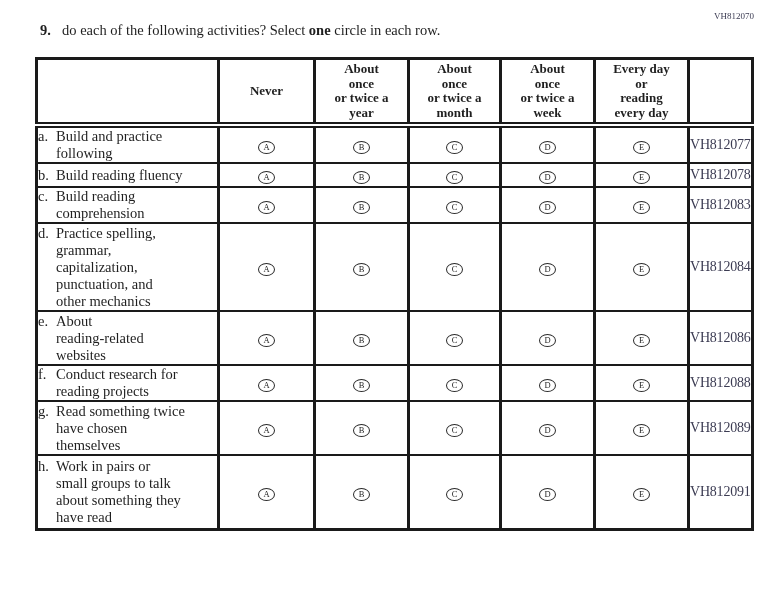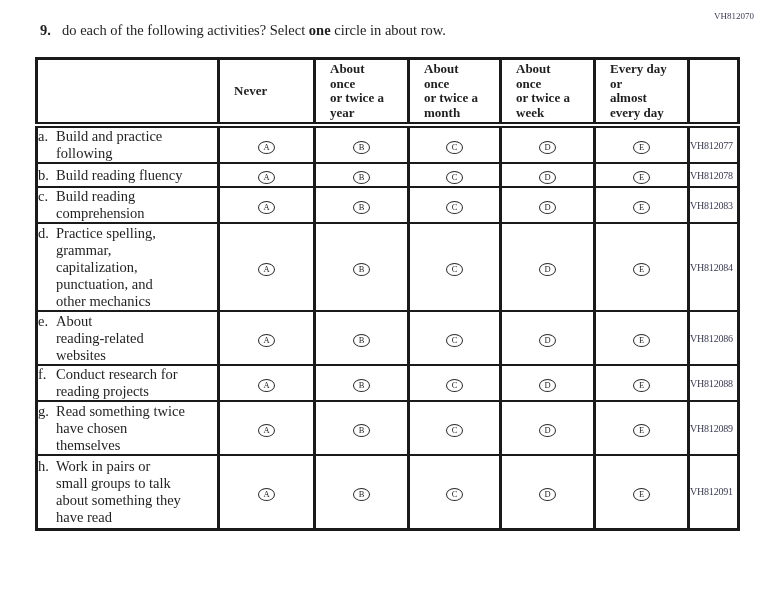--- a/index.html
+++ b/index.html
@@ -48,21 +48,21 @@
     border-bottom: 2px solid #1a1a1a;
     border-left: 3px solid #1a1a1a;
     border-right: 3px solid #1a1a1a;
     padding: 0;
     overflow: hidden;
   }
   .q-table th {
     font-size: 13px;
     line-height: 14.5px;
     font-weight: bold;
-    text-align: left;
+    text-align: center;
     vertical-align: middle;
     height: 54px;
     padding: 2px 14px;
     border-bottom: 6px double #1a1a1a;
   }
   .hline { display: block; }
 
   .label-cell {
     vertical-align: middle;
     font-size: 14.5px;
@@ -83,21 +83,21 @@
     justify-content: center;
     width: 15px;
     height: 11px;
     border: 1px solid #2a2a2a;
     border-radius: 50%;
     font-size: 8.5px;
     line-height: 1;
     font-family: "Liberation Serif", "DejaVu Serif", serif;
   }
   .code-cell {
-    font-size: 10px;
+    font-size: 14px;
     color: #3b3b52;
     vertical-align: middle;
     padding: 0 1px 0 3px;
     letter-spacing: -0.2px;
     margin-top: 24px;
   }
   tr.rh0 { height: 36px; }
   tr.rh1 { height: 24px; }
   tr.rh2 { height: 36px; }
   tr.rh3 { height: 88px; }
@@ -107,21 +107,21 @@
   tr.rh7 { height: 74px; }
 </style>
 </head>
 <body>
 
 <div class="form-code-top">VH812070</div>
 
 <div class="question">
   <div class="q-number">9.</div>
   <div class="q-text">
-    <div><span>do each of the following activities? Select </span><b>one</b><span> circle in about row.</span></div>
+    <div><span>do each of the following activities? Select </span><b>one</b><span> circle in each row.</span></div>
   </div>
 </div>
 
 <table class="q-table">
   <colgroup>
     <col style="width:182px">
       <col style="width:96px">
       <col style="width:94px">
       <col style="width:92px">
       <col style="width:94px">
@@ -144,21 +144,21 @@
           <span class="hline">or twice a</span>
           <span class="hline">month</span>
         </th>
       <th>
           <span class="hline">About once</span>
           <span class="hline">or twice a</span>
           <span class="hline">week</span>
         </th>
       <th>
           <span class="hline">Every day or</span>
-          <span class="hline">almost</span>
+          <span class="hline">reading</span>
           <span class="hline">every day</span>
         </th>
       <th></th>
     </tr>
   </thead>
   <tbody>
     <tr class="rh0">
       <td class="label-cell">
           <div class="item">
             <span class="item-letter">a.</span>

